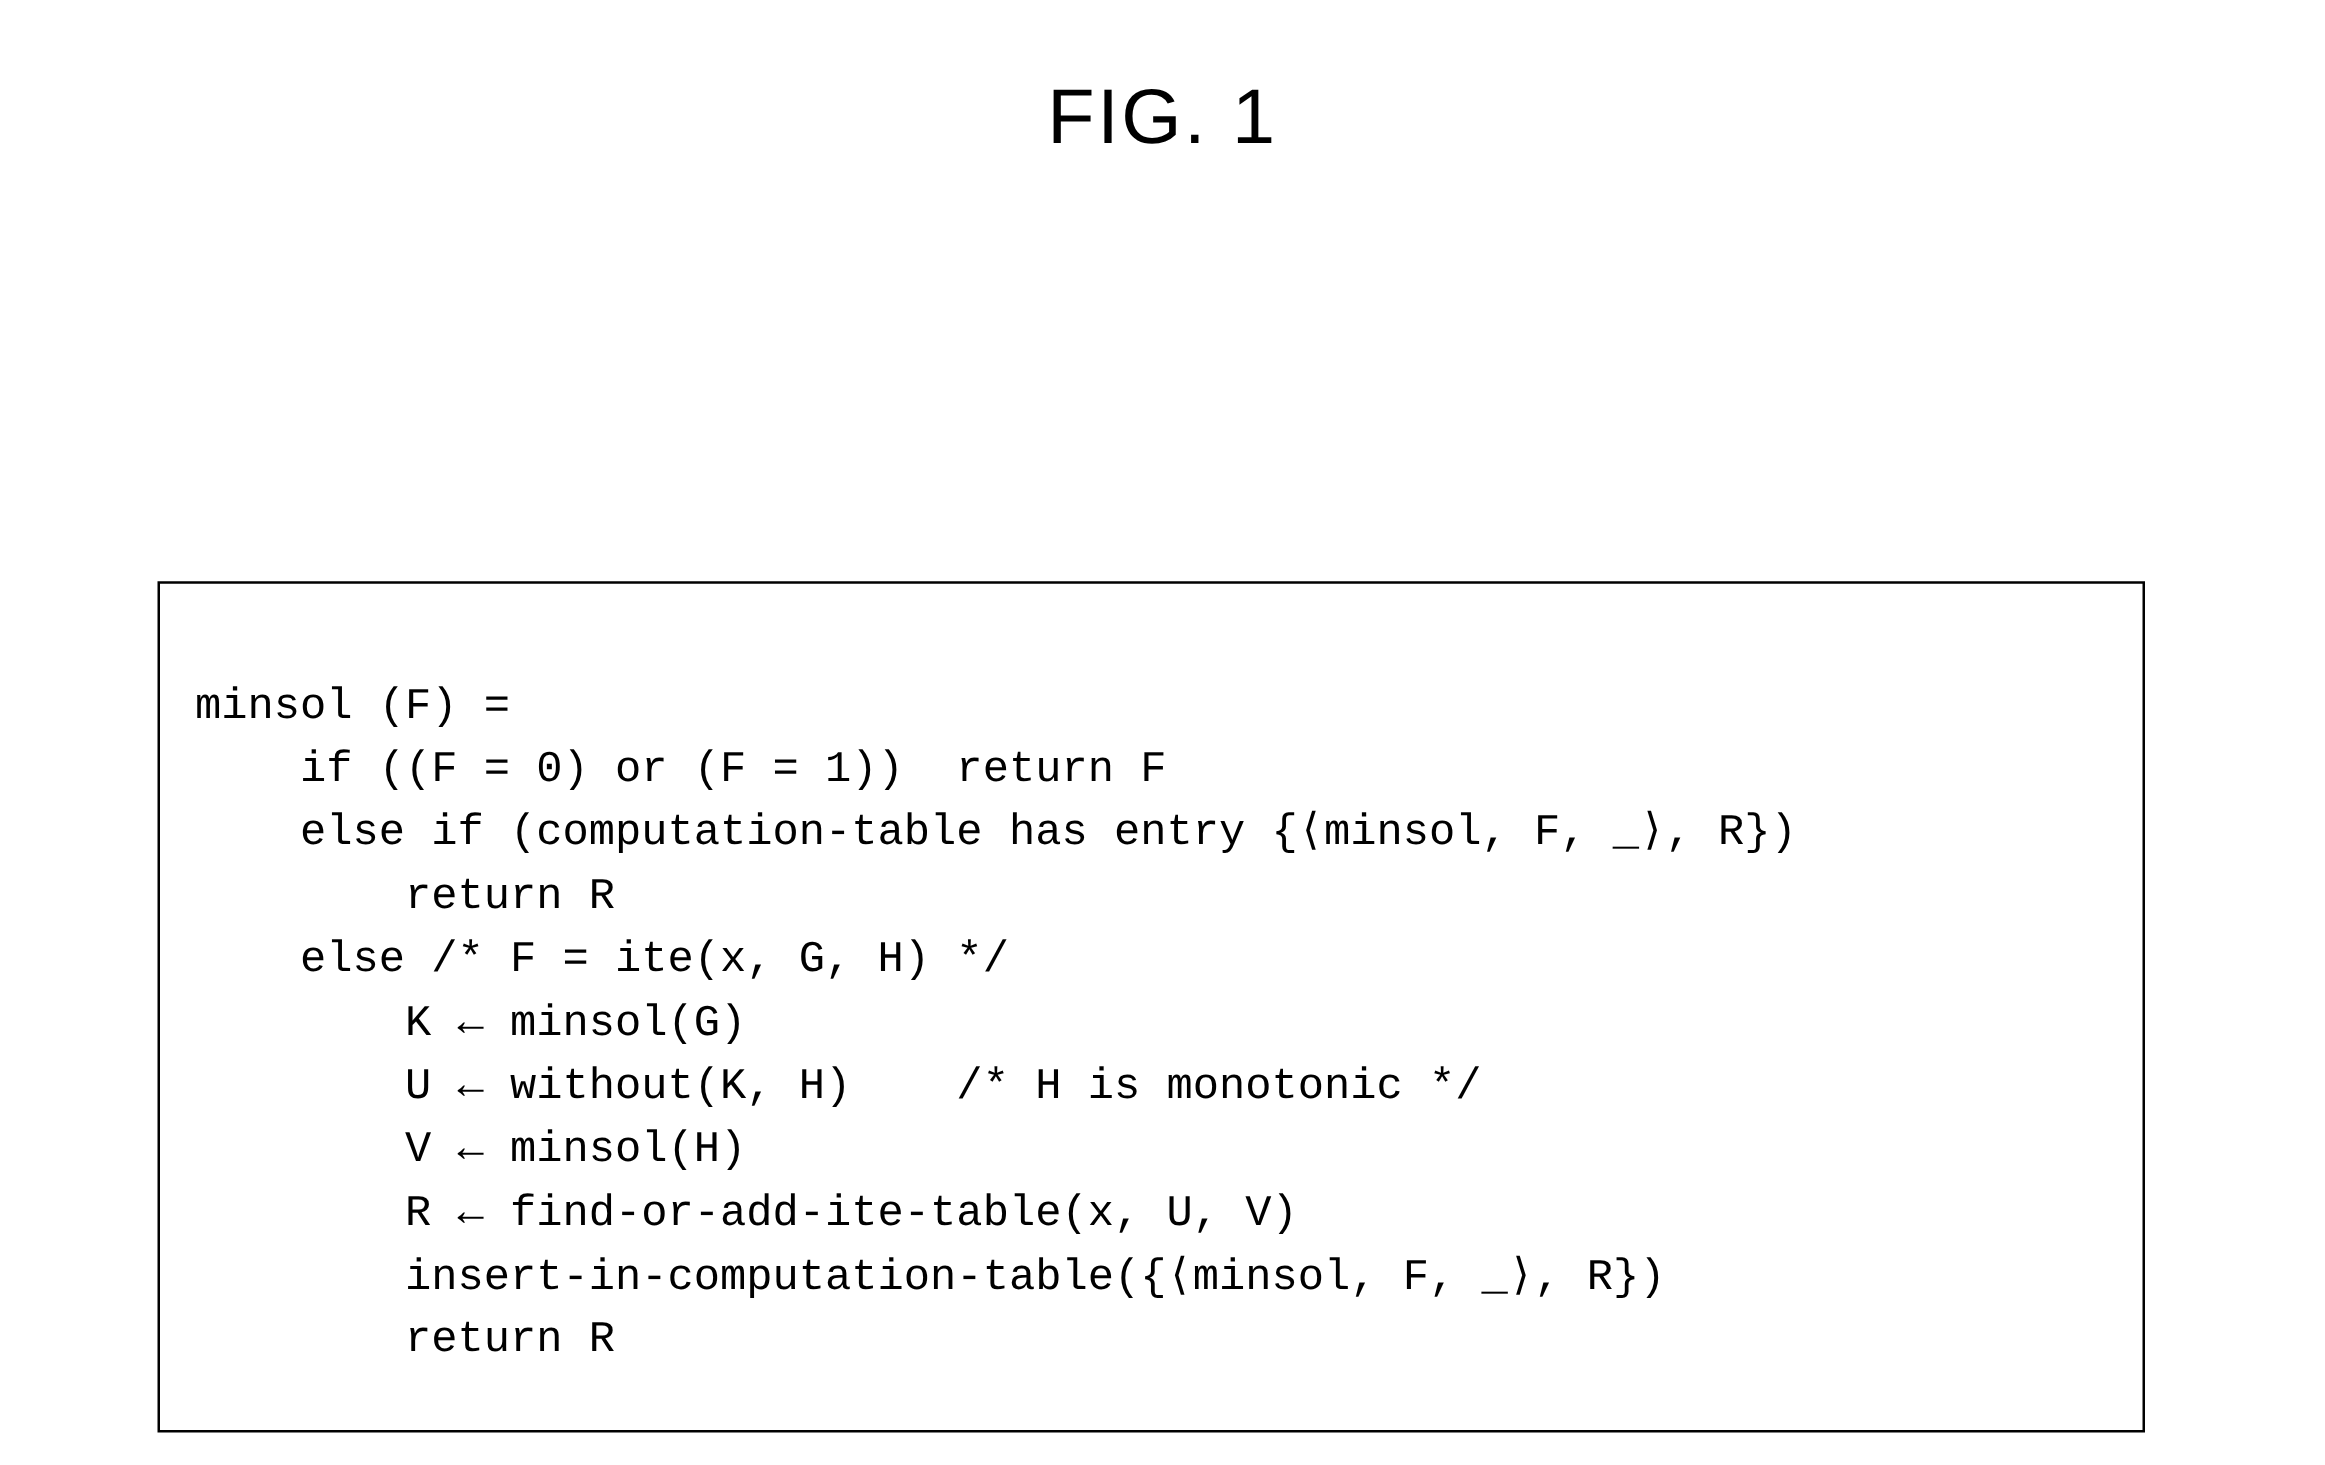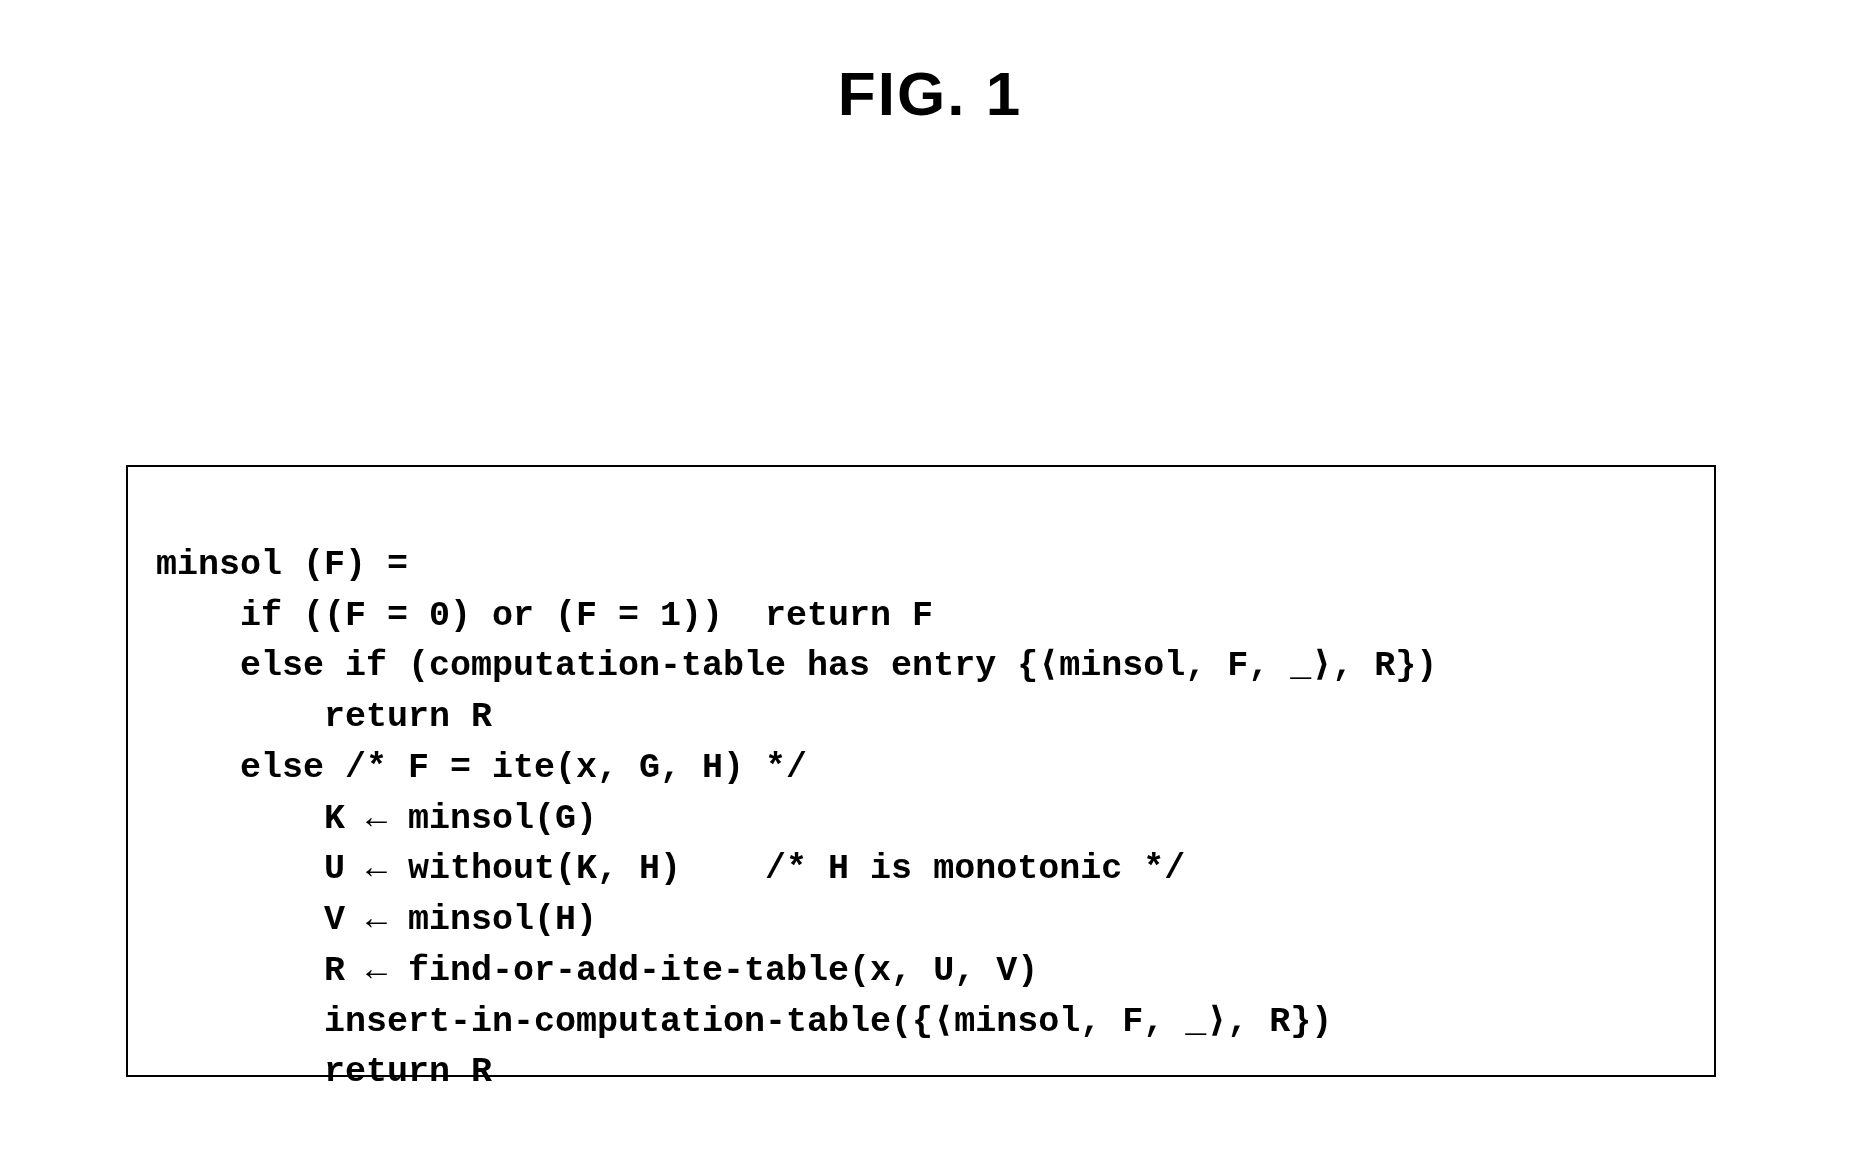--- a/index.html
+++ b/index.html
@@ -1,15 +1,15 @@
 <!DOCTYPE html>
 <html><head>
   <meta charset="utf-8">
   <style>
-    * { margin: 0; padding: 0; box-sizing: border-box; font-weight: bold; }
+    * { margin: 0; padding: 0; box-sizing: border-box; }
     html, body { width: 1860px; height: 1172px; background: #ffffff; font-family: 'Courier New', Courier, monospace; }
     .page {
       width: 100%;
       height: 100%;
       position: relative;
       padding: 0;
     }
     .figure-title {
       position: absolute;
       top: 58px;
@@ -18,21 +18,21 @@
       font-family: Arial, Helvetica, sans-serif;
       font-size: 62px;
       letter-spacing: 2px;
       color: #000;
     }
     .code-box {
       position: absolute;
       top: 465px;
       left: 126px;
       width: 1590px;
-      height: 612px;
+      height: 681px;
       border: 2px solid #000;
       padding: 22px 28px;
     }
     .code {
       font-family: 'Courier New', Courier, monospace;
       white-space: pre;
       font-size: 35px;
       line-height: 1.45;
       color: #000;
     }

